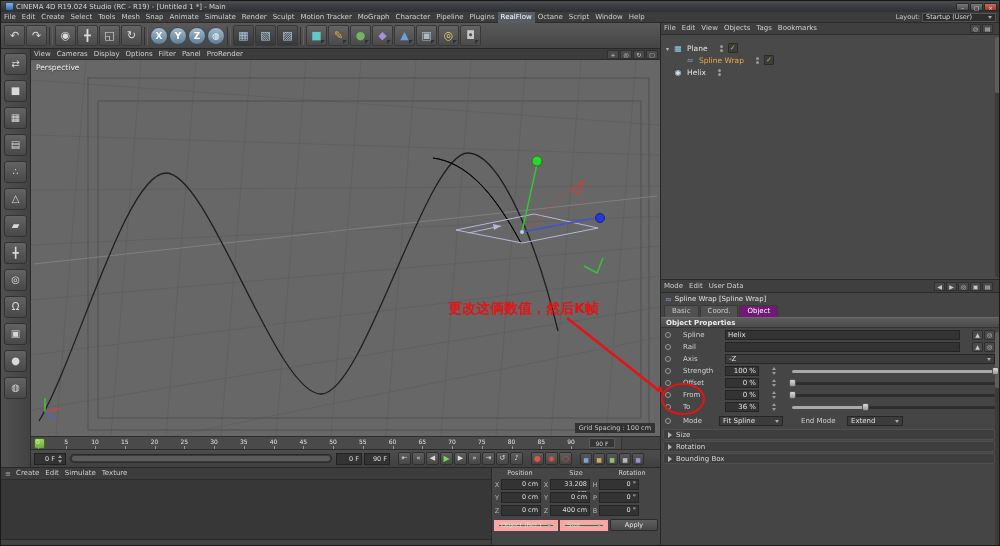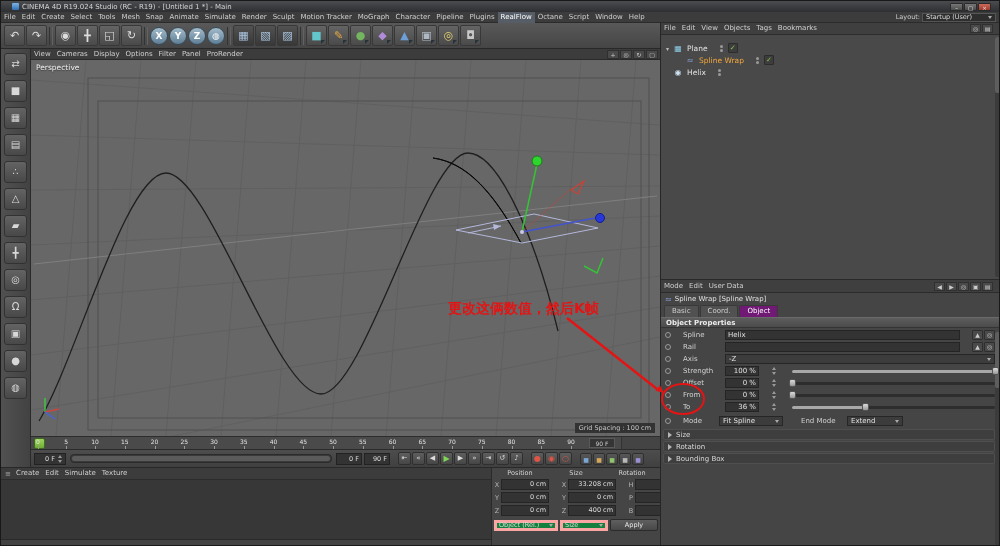--- a/index.html
+++ b/index.html
@@ -1,21 +1,21 @@
 <!DOCTYPE html>
 <html><head>
 <meta charset="utf-8">
 <style>
   *{margin:0;padding:0;box-sizing:border-box;user-select:none}
   html,body{width:1000px;height:546px;overflow:hidden}
   body{font-family:"DejaVu Sans","Liberation Sans",sans-serif;background:#222}
   #app{position:relative;width:1000px;height:546px;background:#3f3f3f;border:1px solid #191919;overflow:hidden;color:#ccc}
 
   
-  #titlebar{position:absolute;top:0;left:0;right:0;height:11px;background:linear-gradient(#4a4c4f,#2e2f32);display:flex;align-items:center;font-size:7px;color:#d5d5d5;padding:0 8px}
+  #titlebar{position:absolute;top:0;left:0;right:0;height:11px;background:linear-gradient(#4a4c4f,#2e2f32);display:flex;align-items:center;font-size:7px;color:#d5d5d5;padding:0 2px}
   #app-icon{width:7px;height:7px;background:linear-gradient(#7db5e8,#2f6fb3);margin:0 3px;border-radius:1px;flex:none}
   #win-controls{margin-left:auto;display:flex;gap:1px}
   .winbtn{width:13px;height:8px;font-size:5.5px;line-height:8px;text-align:center;background:linear-gradient(#777,#4c4c4c);border:1px solid #2a2a2a;color:#eee;border-radius:1px}
   .winbtn:last-child{background:linear-gradient(#cf6a5a,#9c3a2e)}
 
   
   #menubar{position:absolute;top:11px;left:0;right:0;height:11px;background:#3c3c3c;border-bottom:1px solid #2b2b2b;display:flex;align-items:center;font-size:7px}
   .menu-item{padding:0 3px;line-height:11px;color:#cfcfcf;white-space:nowrap}
   .menu-item.hl{background:#565d66;color:#fff}
   #layout-widget{margin-left:auto;display:flex;align-items:center;gap:2px;padding-right:3px;font-size:6.5px}
@@ -73,23 +73,23 @@
   #bl-burger{width:10px;text-align:center;color:#aaa;font-size:7px}
   #bl-content{position:absolute;top:12px;left:0;right:0;bottom:7px;background:#373737;border-bottom:1px solid #2a2a2a}
   #bl-status{position:absolute;bottom:0;height:7px;left:0;right:0;background:#424242}
 
   
   #coords{position:absolute;top:466px;left:490px;width:170px;height:80px;background:#454545;border-top:1px solid #292929;border-left:1px solid #2a2a2a;font-size:6.5px}
   #coord-headers{display:flex;height:10px;align-items:flex-start;padding-top:1px}
   .chead{width:56px;text-align:center;color:#d2d2d2}
   .crow{display:flex;align-items:center;height:13px;padding:0 1px}
   .cax{width:8px;text-align:center;color:#b5b5b5;flex:none}
-  .cval{flex:none;width:48px;height:11px;background:#333;border:1px solid #252525;color:#ddd;text-align:right;padding:0 2px;line-height:9px;margin-right:11px}
+  .cval{flex:none;width:40px;height:11px;background:#333;border:1px solid #252525;color:#ddd;text-align:right;padding:0 2px;line-height:9px;margin-right:1px}
   #coord-footer{display:flex;align-items:center;gap:2px;padding:2px 2px}
-  .cselect{height:11px;background:#15803d;border:3px solid #fca5a5;display:flex;align-items:center;justify-content:space-between;padding:0 2px;color:#ddd}
+  .cselect{height:11px;background:#15803d;border:5px solid #fca5a5;display:flex;align-items:center;justify-content:space-between;padding:0 2px;color:#ddd}
   #obj-mode{width:64px}
   #size-mode{width:48px}
   #apply-btn{width:48px;height:12px;background:linear-gradient(#5f5f5f,#484848);border:1px solid #2b2b2b;text-align:center;line-height:10px;color:#e8e8e8;border-radius:2px}
 
   
   #right-panel{position:absolute;top:22px;left:659px;width:341px;height:524px;background:#474747;border-left:1px solid #262626}
   #om-menubar{height:12px;background:#3f3f3f;border-bottom:1px solid #2c2c2c;display:flex;align-items:center;font-size:7px}
   #om-menu-icons{margin-left:auto;display:flex;gap:1px;padding-right:8px}
   .omi{width:11px;height:9px;background:#4a4a4a;border:1px solid #303030;font-size:6px;line-height:8px;text-align:center;color:#ccc}
   #om-list{position:absolute;top:12px;left:0;right:0;height:244px;background:#494949}

